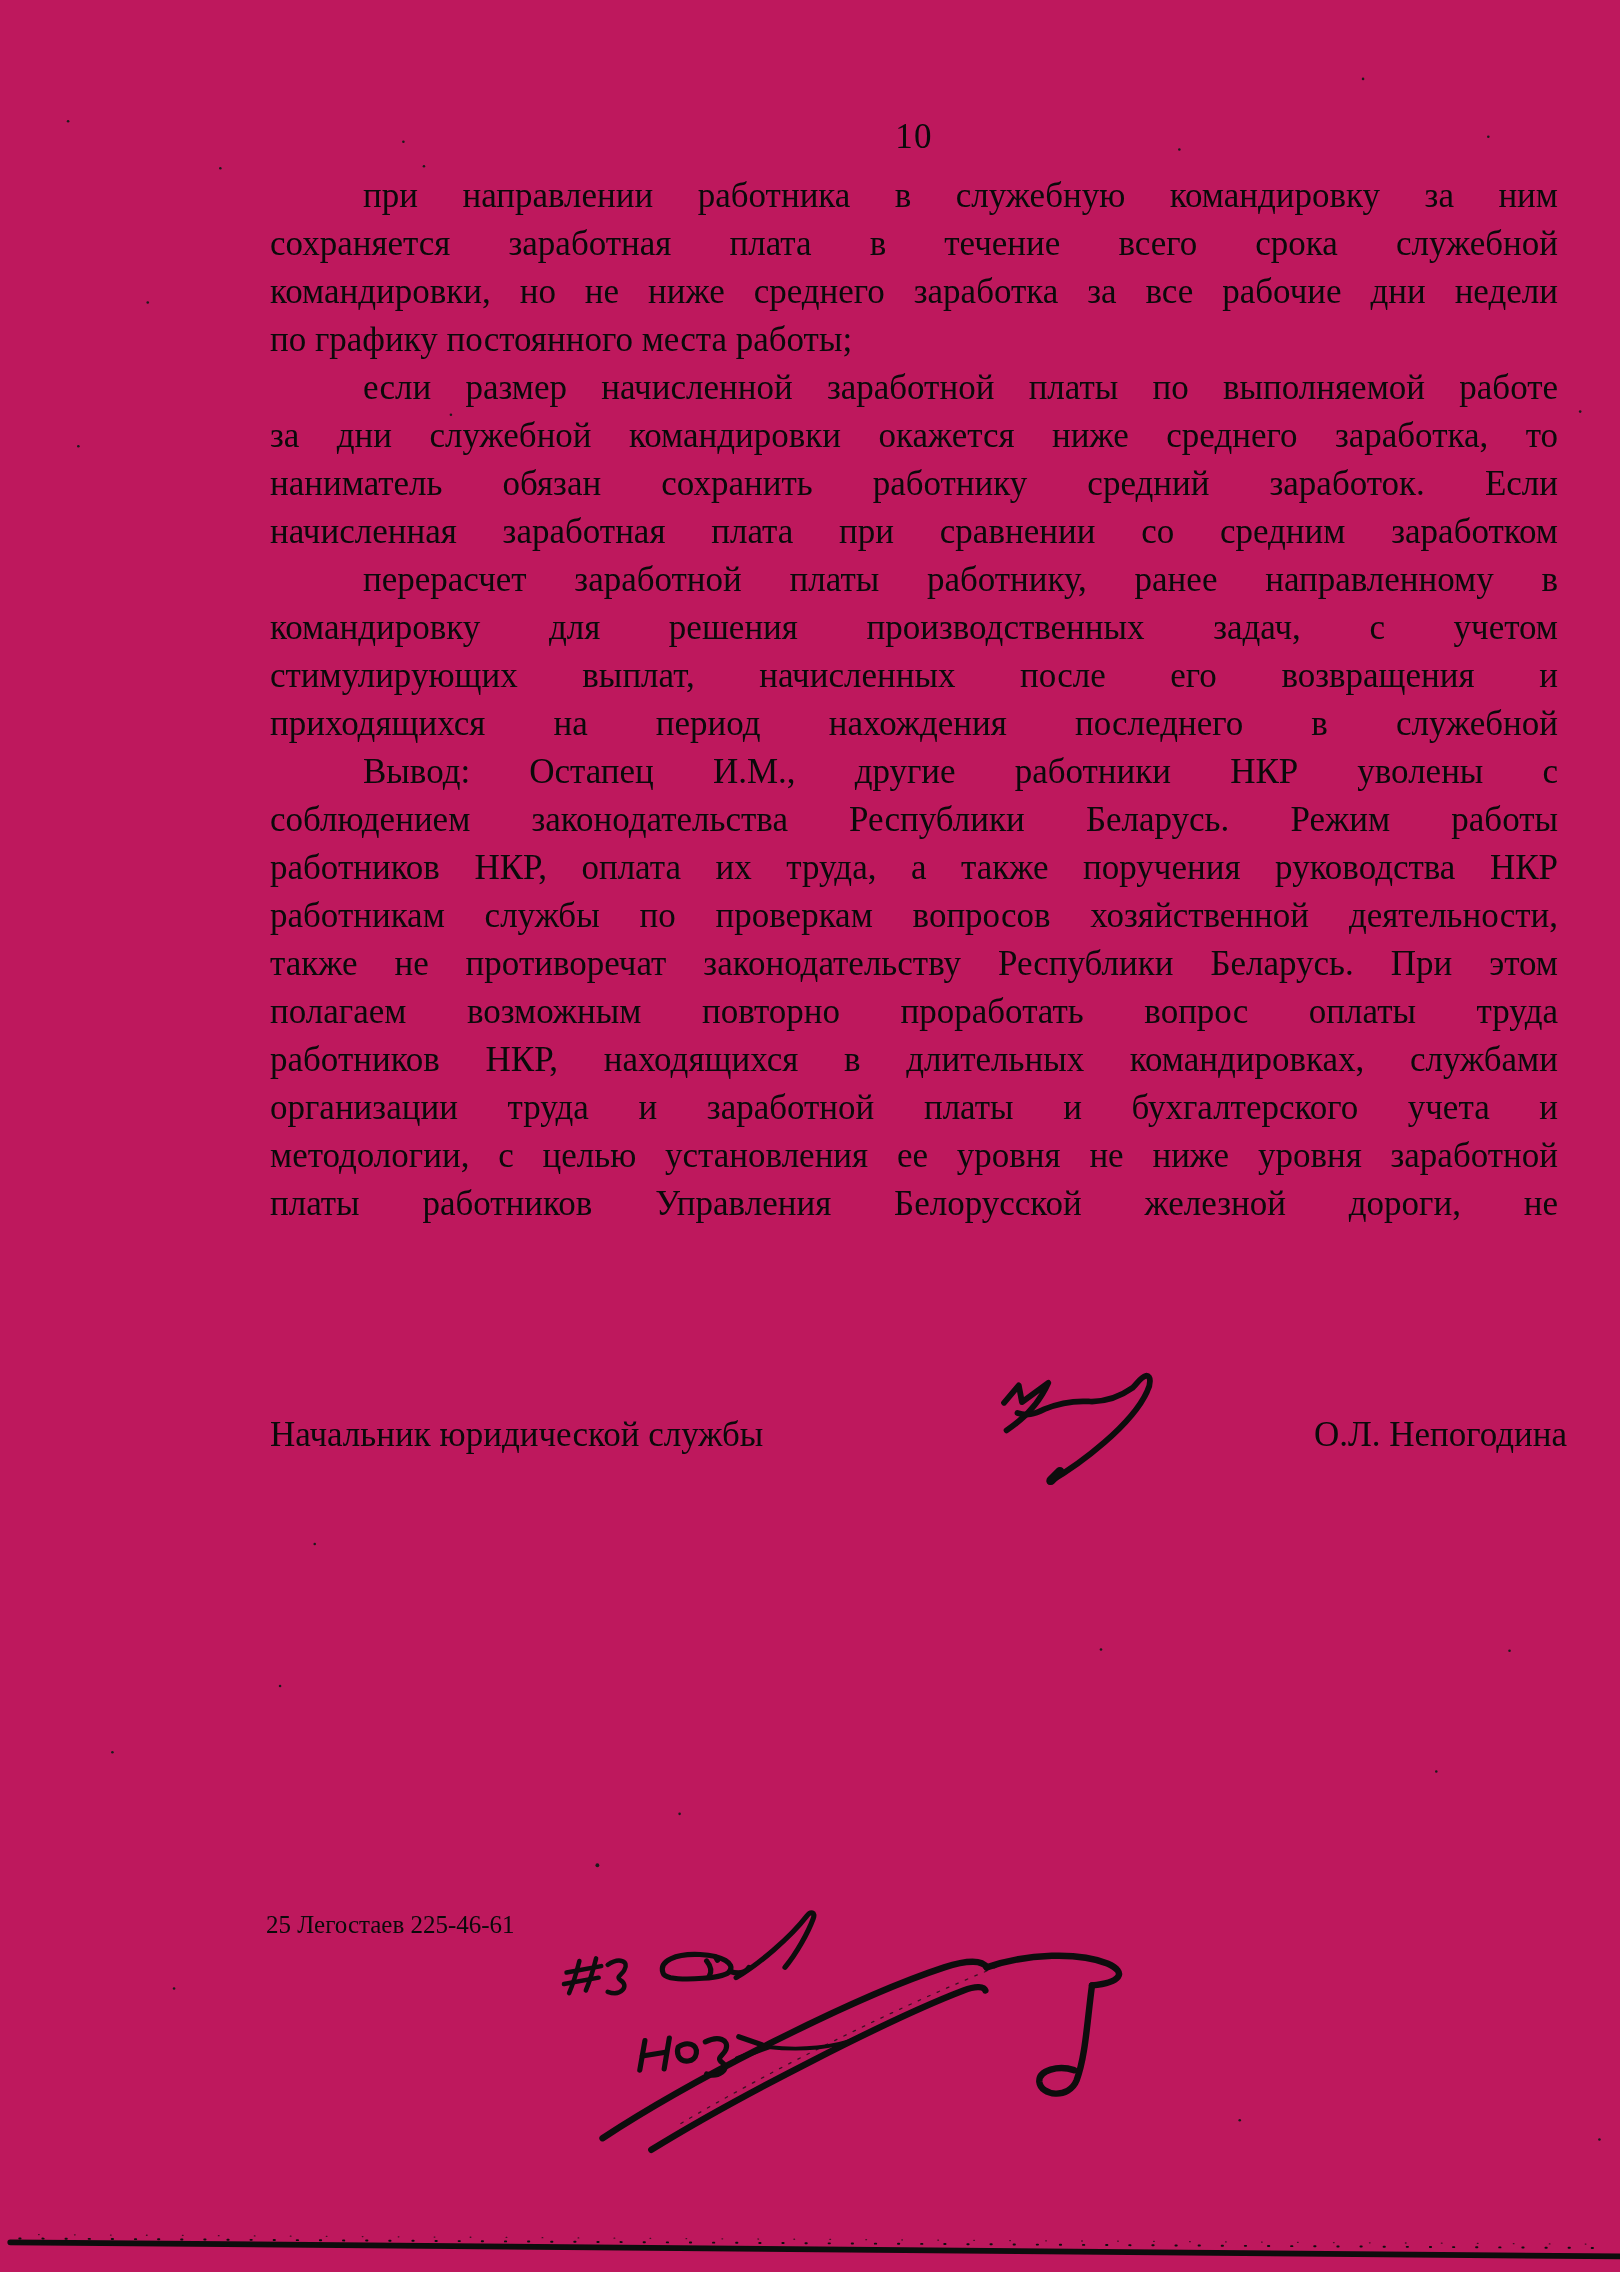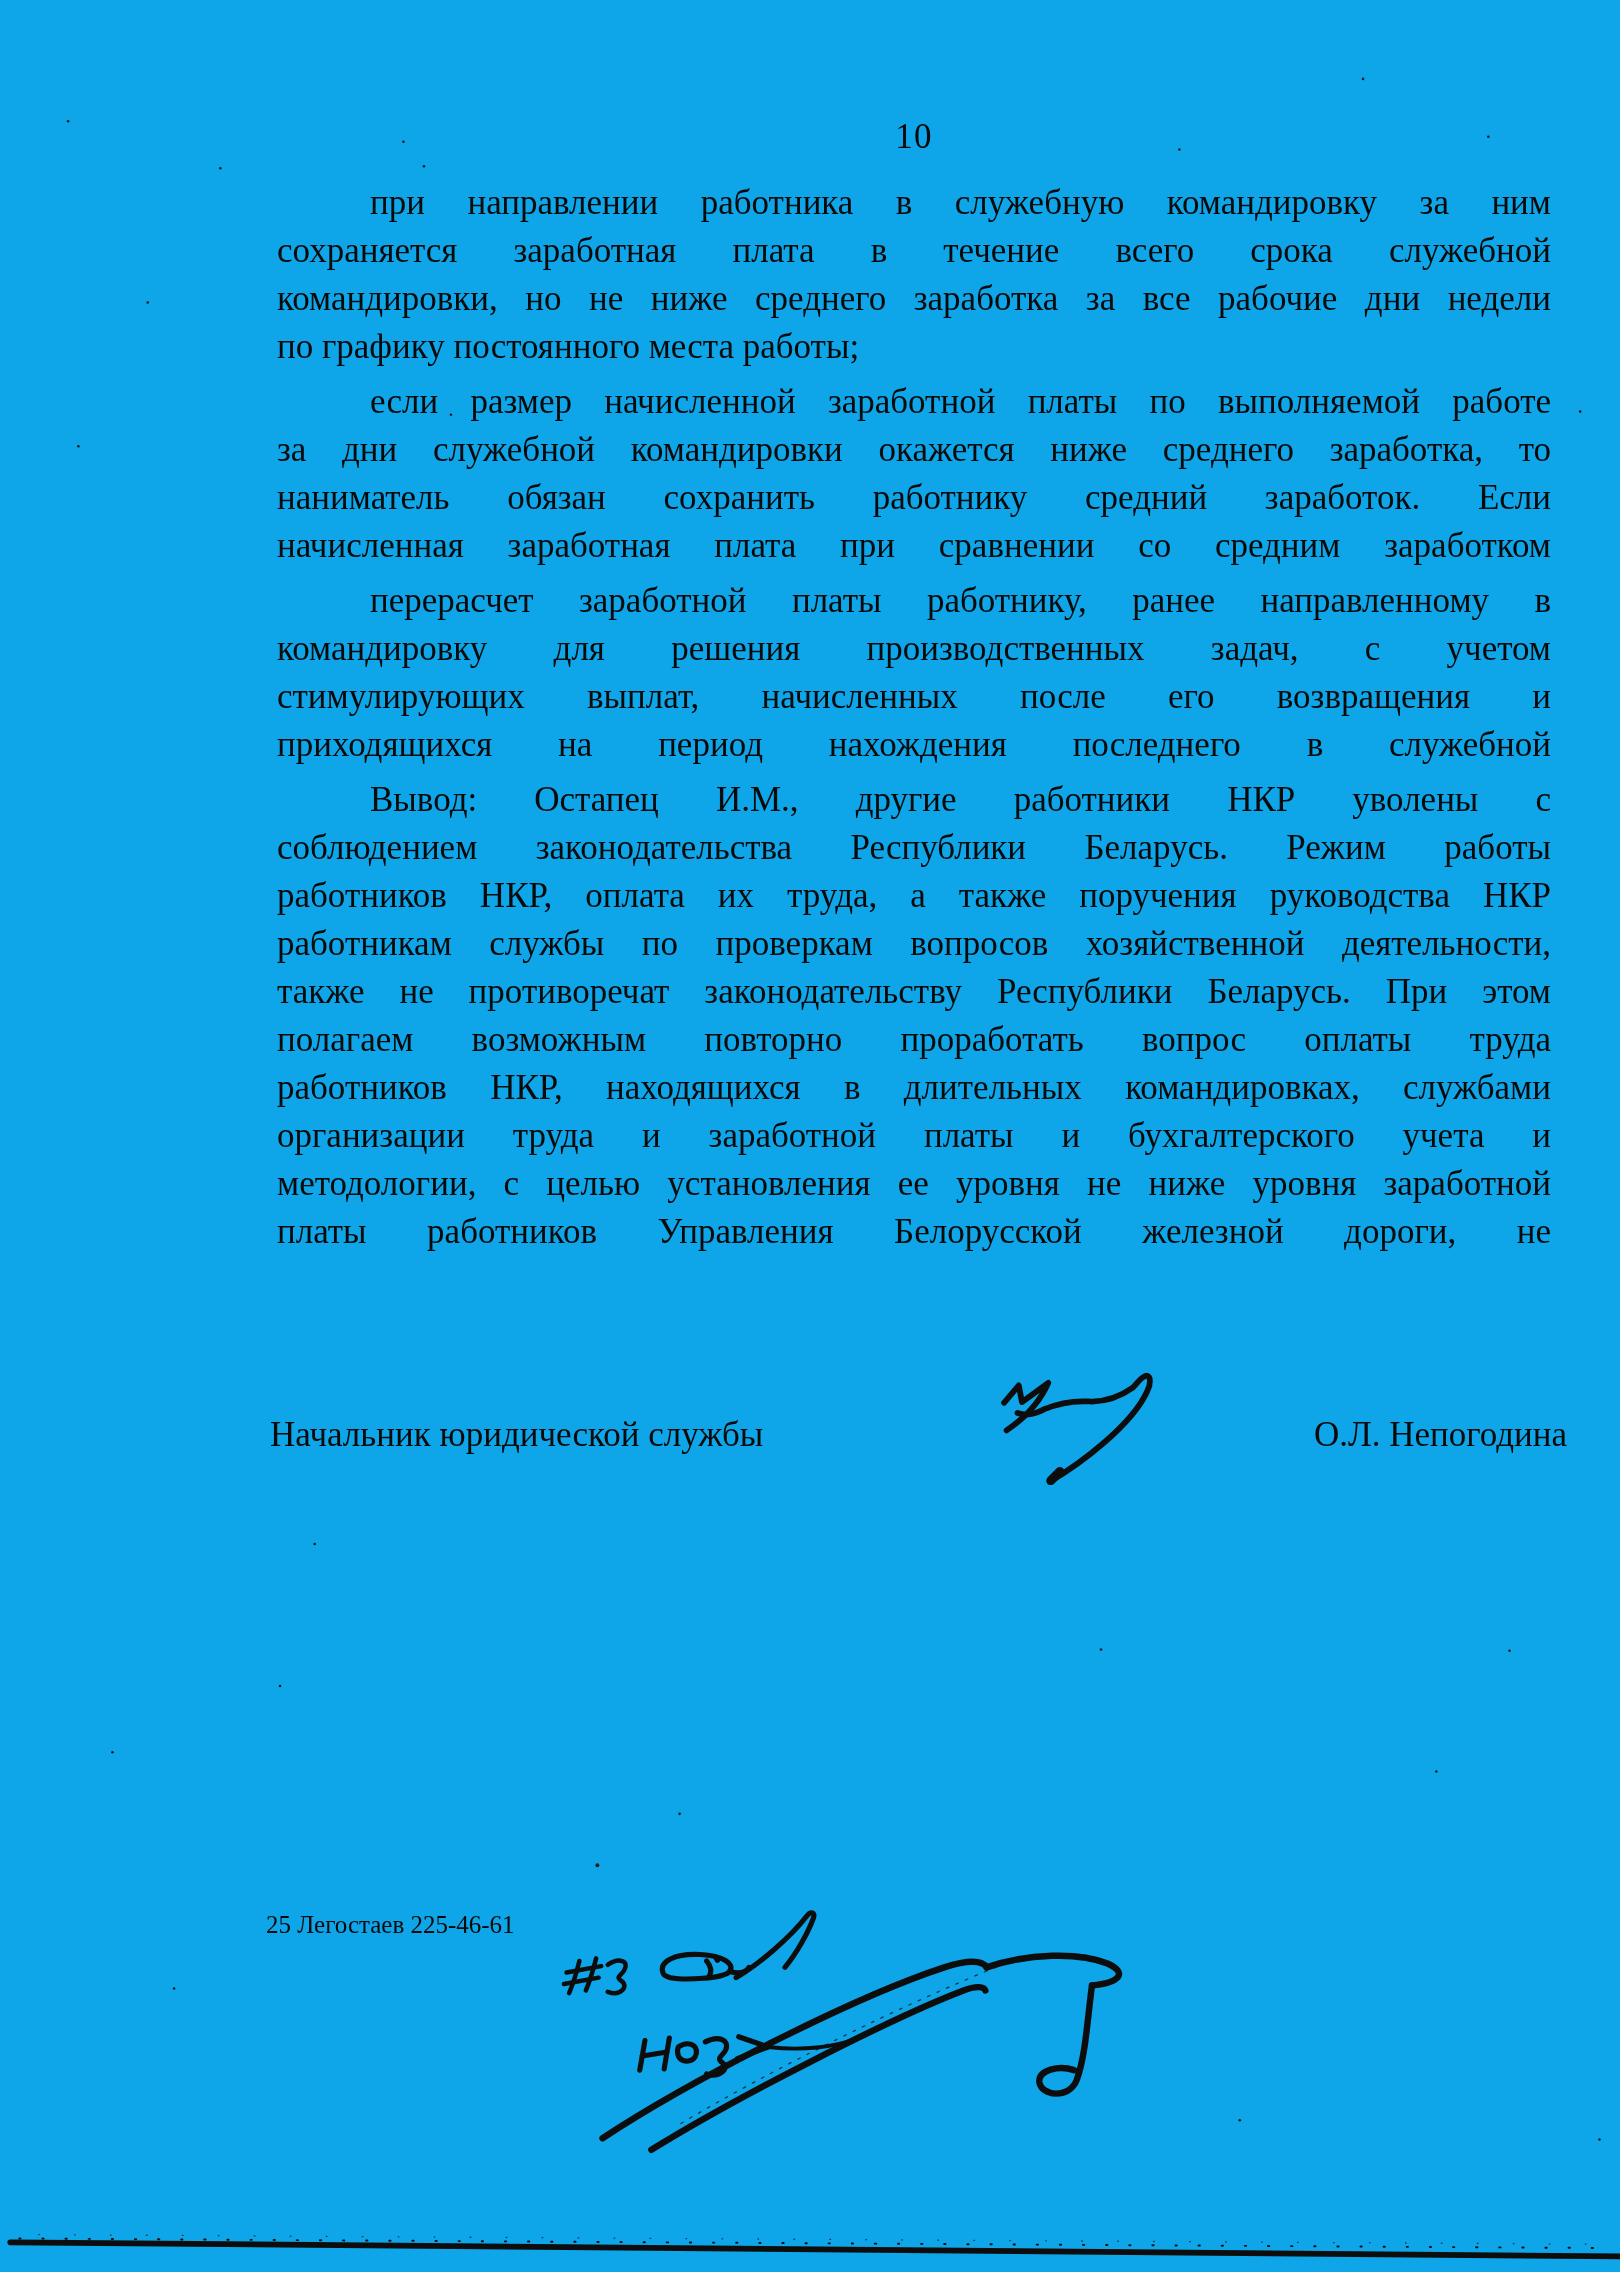--- a/index.html
+++ b/index.html
@@ -4,21 +4,21 @@
 <style>
   html, body {
     margin: 0;
     padding: 0;
     background: #ffffff;
   }
   .page {
     position: relative;
     width: 1620px;
     height: 2273px;
-    background: #0ea5e9;
+    background: #be185d;
     overflow: hidden;
     font-family: "Liberation Serif", "DejaVu Serif", serif;
     color: #0a0a0a;
   }
   .pageno {
     position: absolute;
     left: 270px;
     top: 117px;
     width: 1288px;
     text-align: center;
@@ -27,21 +27,21 @@
     letter-spacing: 1.3px;
   }
   .bodytext {
     position: absolute;
     left: 270px;
     top: 172px;
     width: 1288px;
     font-size: 35px;
     line-height: 48px;
   }
-  .para { margin: 7px; }
+  .para { margin: 0; }
   .plines {
     display: block;
     white-space: pre-line;
     text-align: justify;
     text-align-last: justify;
     text-indent: 93px;
   }
   .plast {
     display: block;
     text-align: left;

